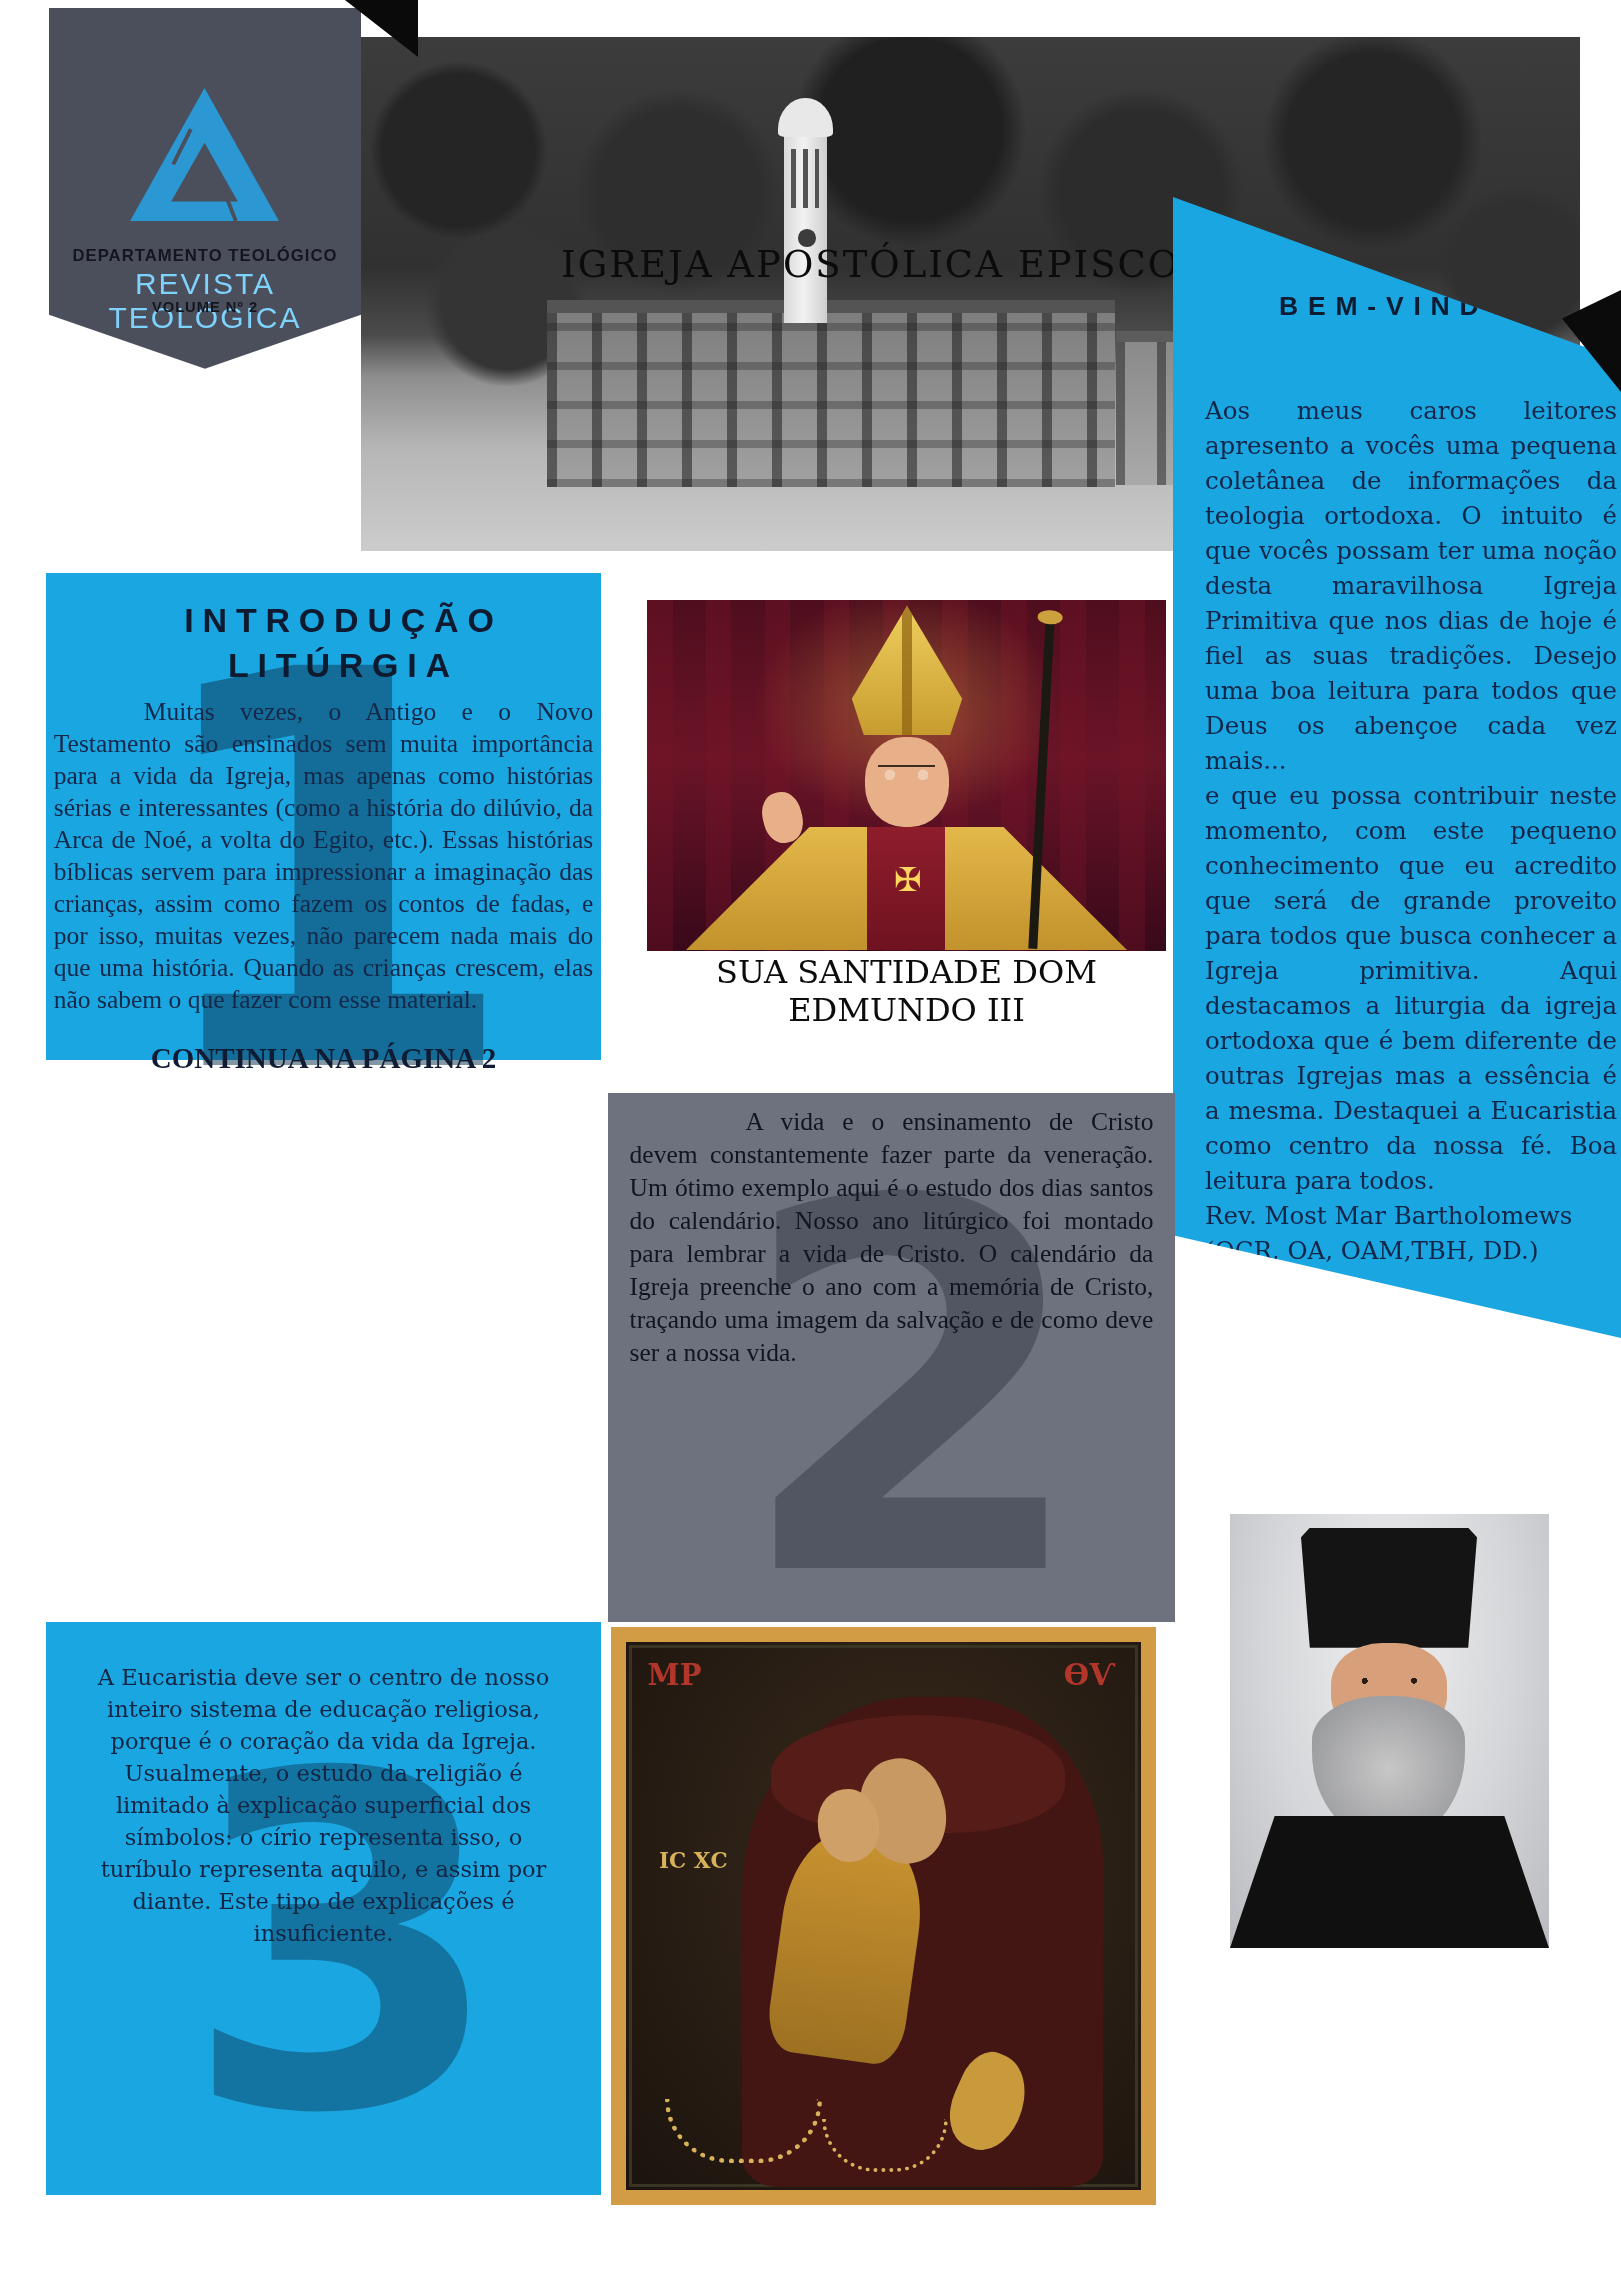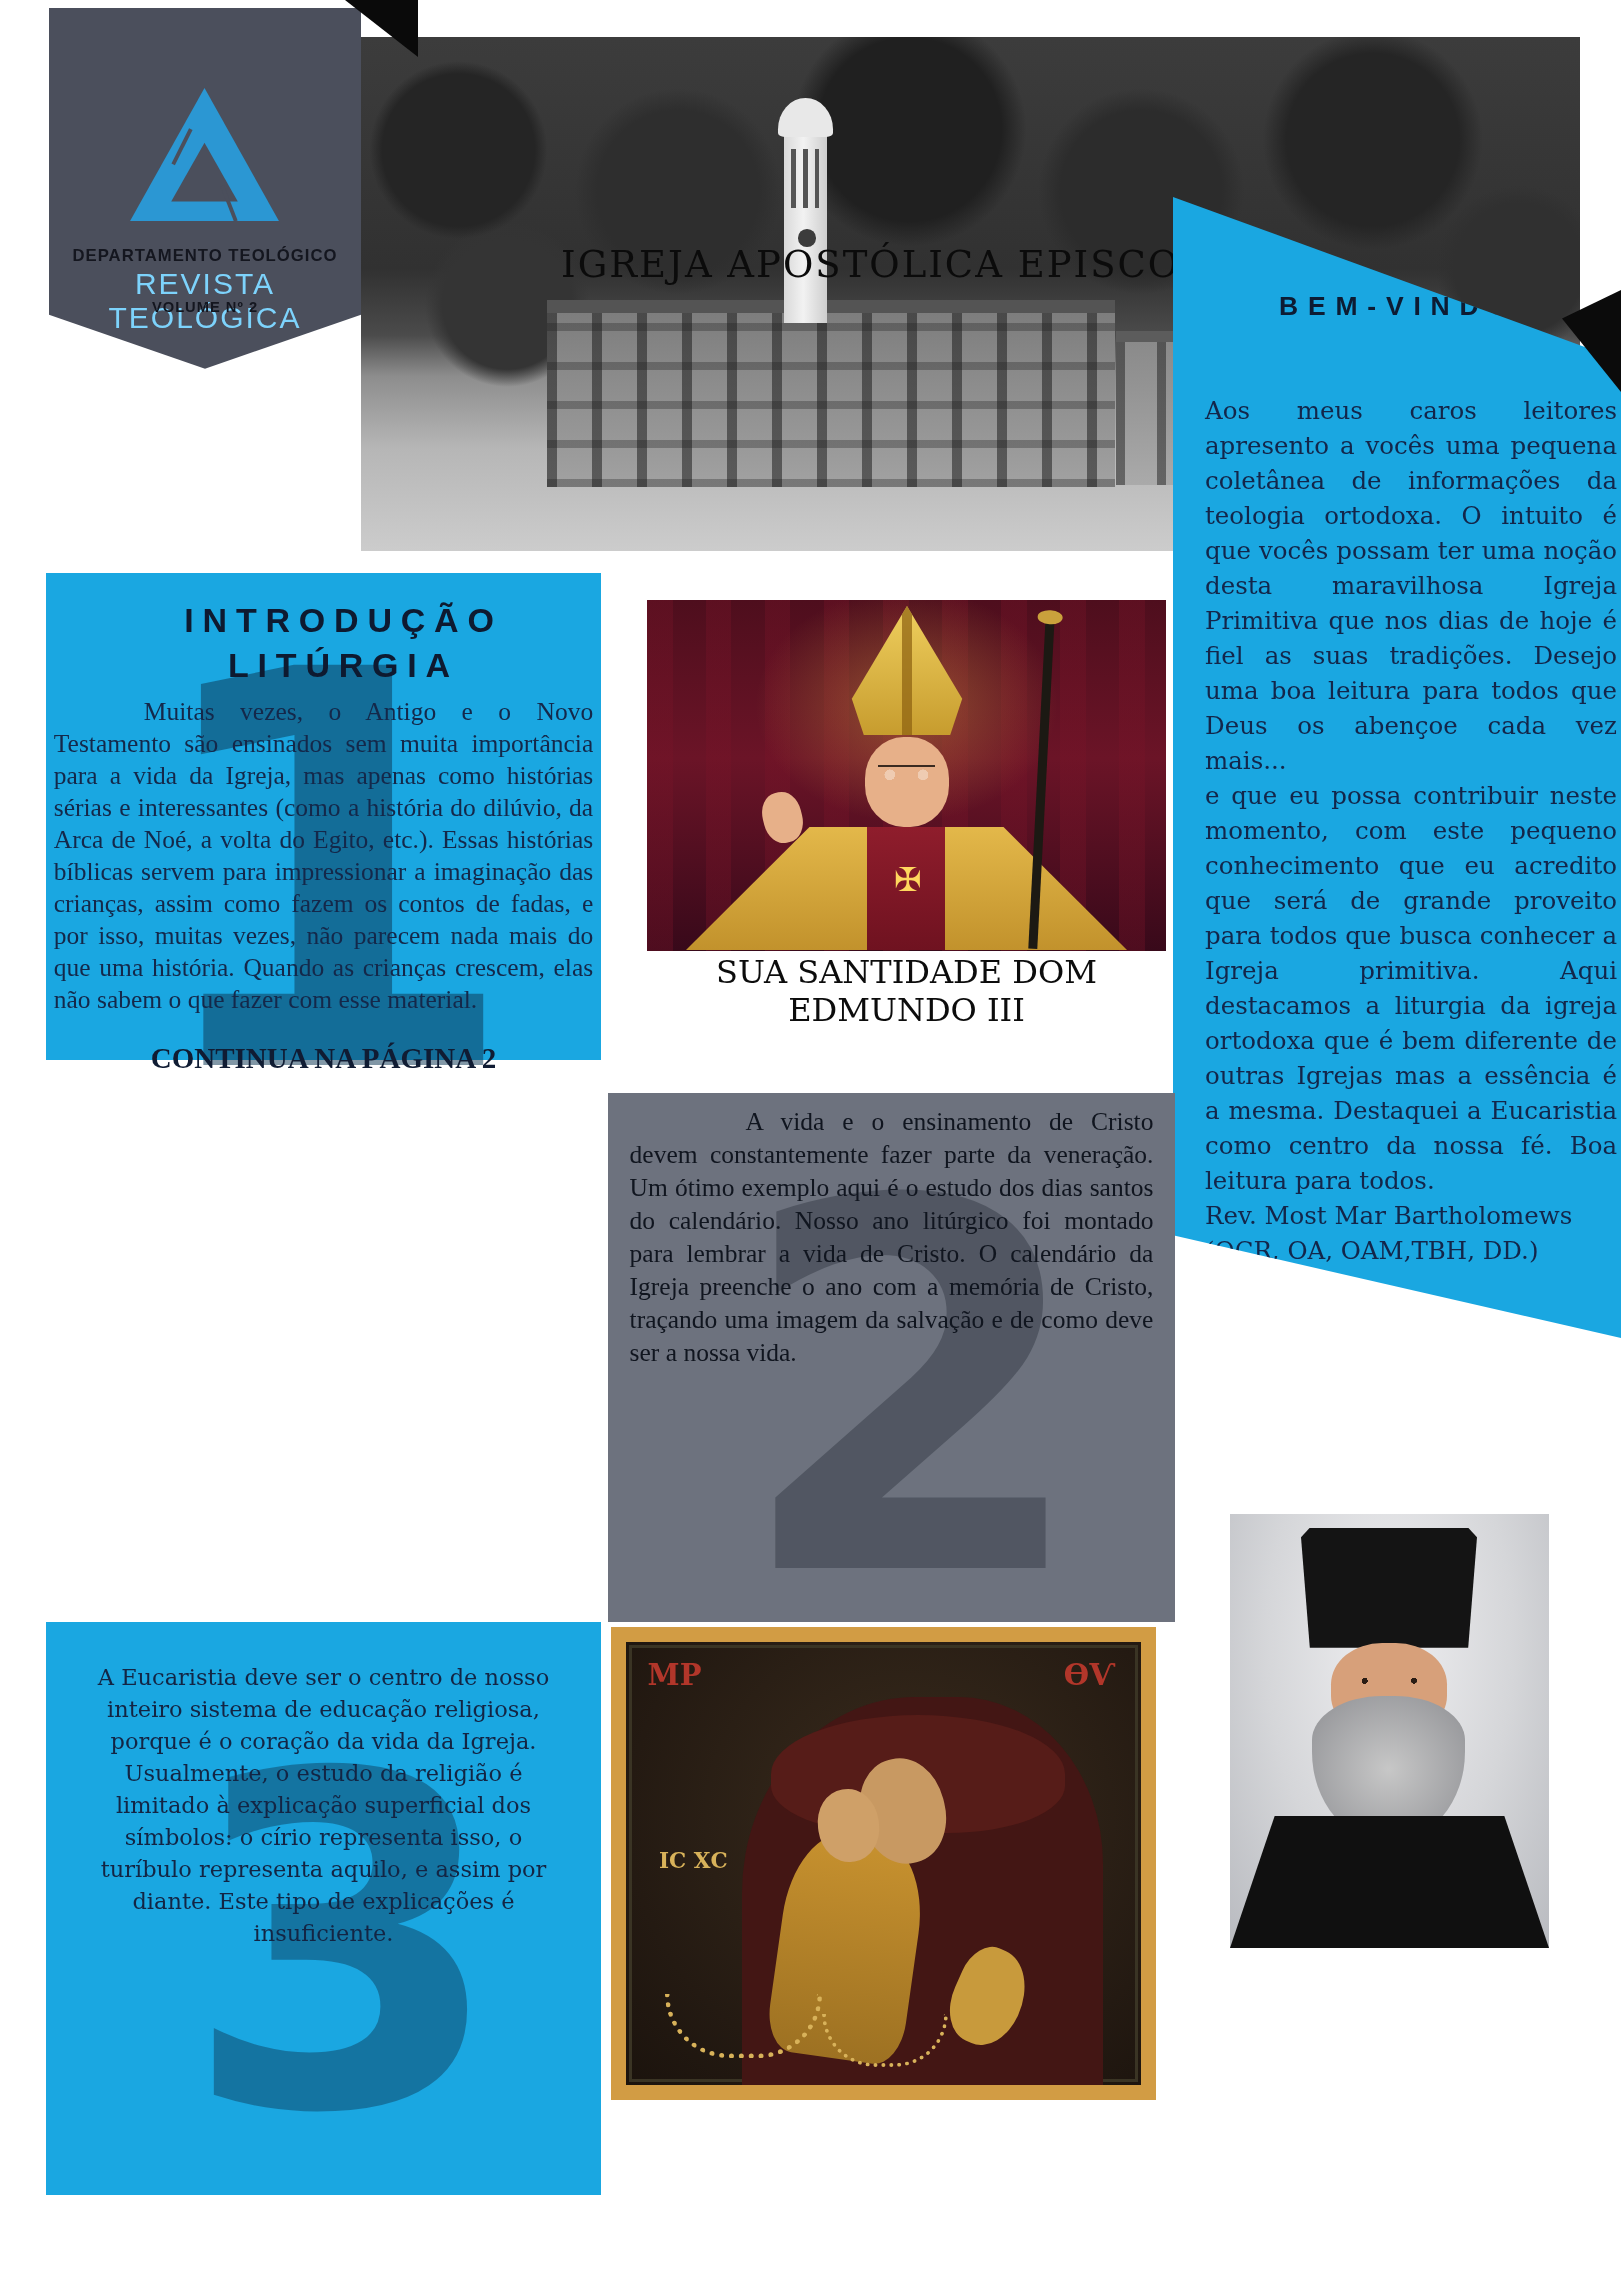--- a/index.html
+++ b/index.html
@@ -159,21 +159,21 @@
     transform:rotate(7deg);background:#f3ead6;border:4.9px solid #7a5a20;box-sizing:border-box;
     padding:9.8px 7.8px;}
   .c-book .ln{height:4.9px;background:#6d6a60;margin-bottom:7.8px;}
   .c-book .ln.red{background:#a3392b;width:60%;}
   .c-hand{position:absolute;left:110px;top:247px;width:45px;height:57px;border-radius:45%;
     background:#c99e66;transform:rotate(18deg);}
   .icon-letters{position:absolute;font-family:"DejaVu Serif",serif;font-weight:bold;
     color:#8c2418;font-size:25.5px;}
 
   
-  .theotokos{left:611px;top:1627px;width:545px;height:473px;z-index:2;box-sizing:border-box;
+  .theotokos{left:611px;top:1627px;width:545px;height:578px;z-index:2;box-sizing:border-box;
     border:15.7px solid #d29C44;outline:3.9px solid #3a3424;outline-offset:-21.6px;overflow:hidden;
     background:
       radial-gradient(ellipse at 55% 40%, #3a2c1d 0%, #241a12 70%, #1b130d 100%);}
   .t-mary{position:absolute;left:116px;top:55px;width:361px;height:490px;
     background:#431614;border-radius:48% 40% 10% 10%/40% 34% 6% 6%;}
   .t-mary:before{content:"";position:absolute;left:29px;top:17.6px;width:294px;height:118px;
     border-radius:50% 50% 40% 40%;background:#561c18;}
   .t-mface{position:absolute;left:235px;top:116px;width:84px;height:106px;border-radius:48%;
     background:#c89962;transform:rotate(-14deg);}
   .t-child{position:absolute;left:153px;top:192px;width:137px;height:225px;

